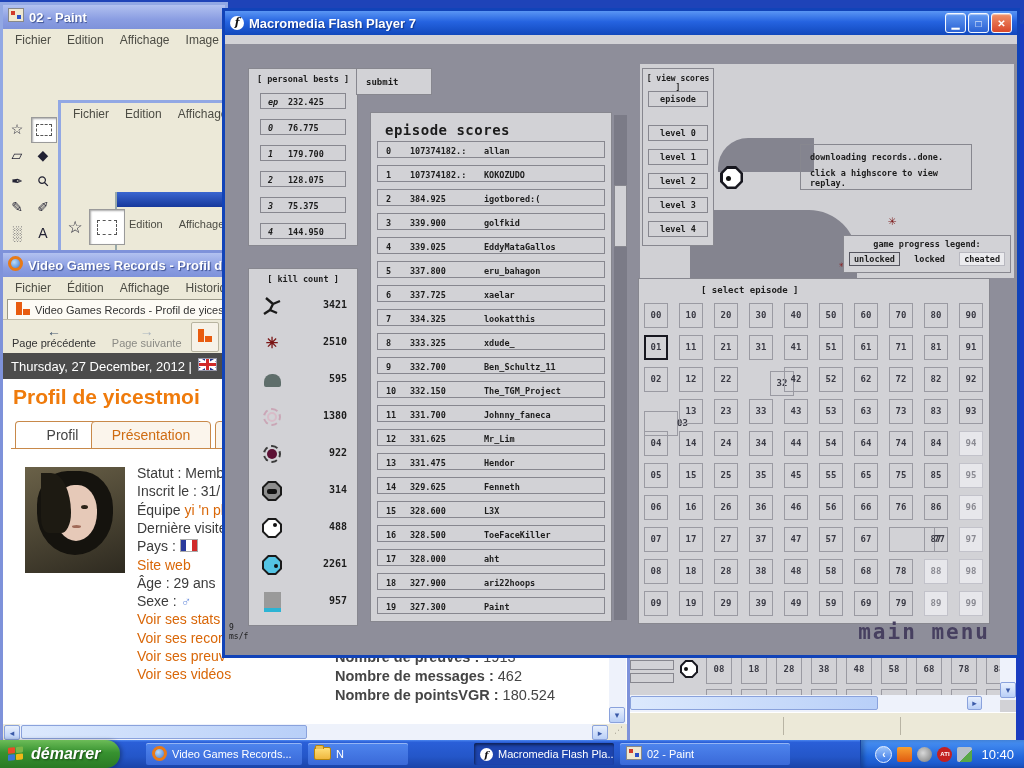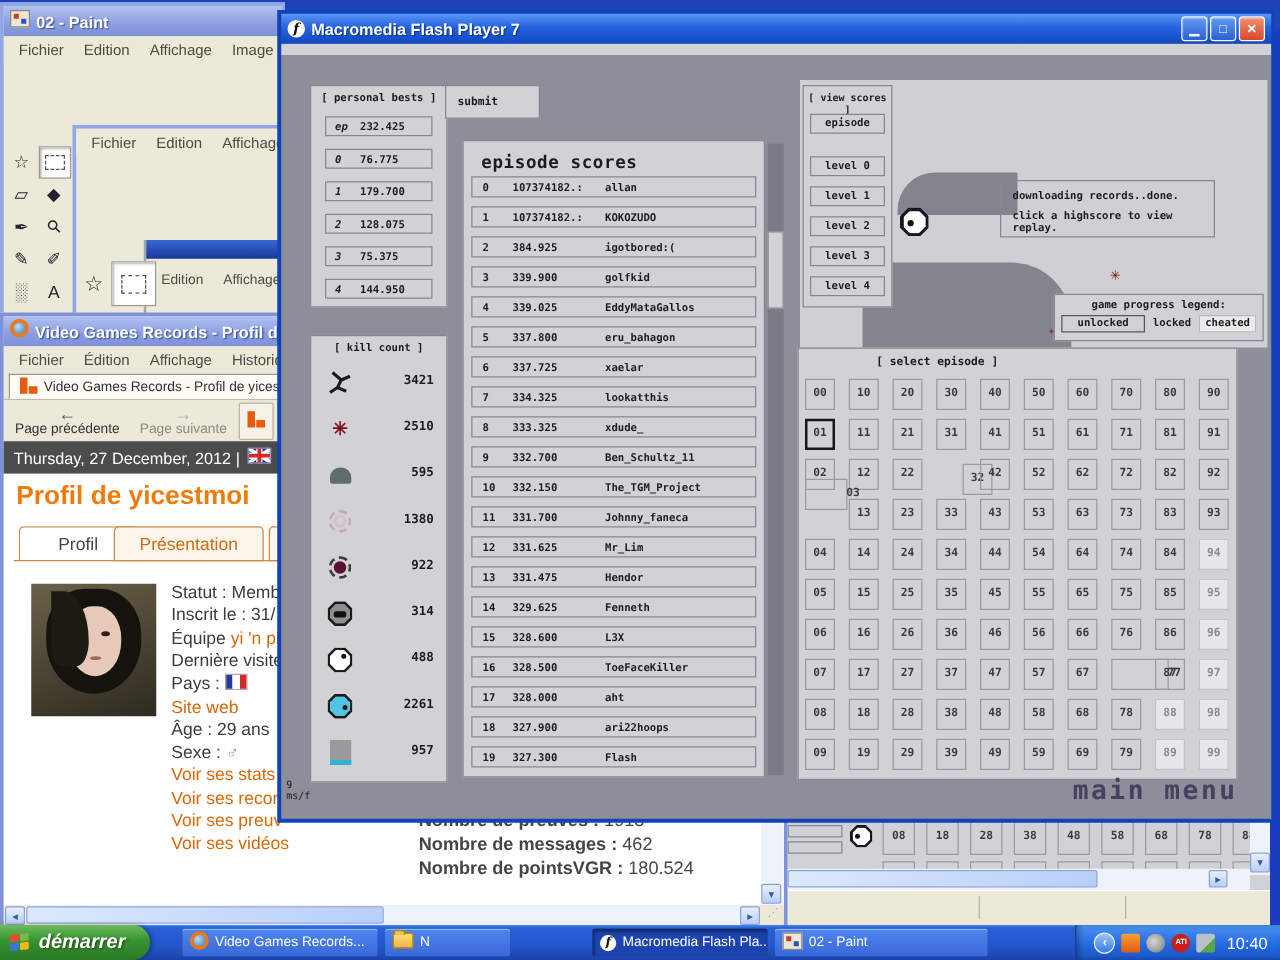--- a/index.html
+++ b/index.html
@@ -340,21 +340,21 @@
         <div class="px" style="font-size:8.5px;margin:7px 0 0 9px;">downloading records..done.</div>
         <div class="px" style="font-size:8.5px;margin:6px 0 0 9px;">click a highscore to view replay.</div>
       </div>
 
       <span class="px" style="position:absolute;left:663px;top:177px;font-size:14px;color:#7a1414;">✳</span>
       <span class="px" style="position:absolute;left:614px;top:225px;font-size:8px;color:#8a1010;">✳</span>
 
       <div class="abs gbox" style="left:618px;top:200px;width:168px;height:38px;background:#d2d2d6;">
         <div class="px ghead" style="padding-top:3px;font-size:8.5px;">game progress legend:</div>
         <div style="display:flex;justify-content:space-between;padding:3px 5px 0 5px;">
-          <span class="px" style="font-size:8.5px;border:1px solid #55555f;padding:1px 12px;">unlocked</span>
+          <span class="px" style="font-size:8.5px;border:1px solid #55555f;padding:1px 4px;">unlocked</span>
           <span class="px" style="font-size:8.5px;padding:2px 4px;">locked</span>
           <span class="px" style="font-size:8.5px;background:#ebebee;border:1px solid #b8b8c0;padding:1px 4px;">cheated</span>
         </div>
       </div>
 
       <div class="gpanel" style="left:23px;top:33px;width:110px;height:178px;">
         <div class="px ghead">[ personal bests ]</div>
         <div>
             <div class="pb-row gbox px" style="top: 24px;">
               <span class="pb-l">ep</span>
@@ -556,21 +556,21 @@
               <span class="ep-name px">aht</span>
             </div>
             <div class="ep-row gbox" style="top: 460px;">
               <span class="ep-rank px">18</span>
               <span class="ep-score px">327.900</span>
               <span class="ep-name px">ari22hoops</span>
             </div>
             <div class="ep-row gbox" style="top: 484px;">
               <span class="ep-rank px">19</span>
               <span class="ep-score px">327.300</span>
-              <span class="ep-name px">Flash</span>
+              <span class="ep-name px">Paint</span>
             </div>
           </div>
       </div>
 
       <div class="abs" style="left:389px;top:80px;width:13px;height:505px;background:#7b7b87;">
         <div style="position:absolute;left:0;top:70px;width:13px;height:62px;background:#d2d2d6;border:1px solid #87878f;box-sizing:border-box;"></div>
       </div>
 
       <div class="gpanel" style="left:417px;top:33px;width:72px;height:178px;">
         <div class="px ghead" style="font-size:8px;">[ view scores ]</div>
@@ -610,21 +610,21 @@
             <div class="cell px" style="left: 5px; top: 88px;">02</div>
             <div class="cell px" style="left: 40px; top: 88px;">12</div>
             <div class="cell px" style="left: 75px; top: 88px;">22</div>
             <div class="cell px" style="left: 110px; top: 92px; margin-left: 21px;">32</div>
             <div class="cell px" style="left: 145px; top: 88px;">42</div>
             <div class="cell px" style="left: 180px; top: 88px;">52</div>
             <div class="cell px" style="left: 215px; top: 88px;">62</div>
             <div class="cell px" style="left: 250px; top: 88px;">72</div>
             <div class="cell px" style="left: 285px; top: 88px;">82</div>
             <div class="cell px" style="left: 320px; top: 88px;">92</div>
-            <div class="cell px" style="left: 5px; top: 104px; padding-left: 32px;">03</div>
+            <div class="cell px" style="left: 5px; top: 132px; padding-left: 32px;">03</div>
             <div class="cell px" style="left: 40px; top: 120px;">13</div>
             <div class="cell px" style="left: 75px; top: 120px;">23</div>
             <div class="cell px" style="left: 110px; top: 120px;">33</div>
             <div class="cell px" style="left: 145px; top: 120px;">43</div>
             <div class="cell px" style="left: 180px; top: 120px;">53</div>
             <div class="cell px" style="left: 215px; top: 120px;">63</div>
             <div class="cell px" style="left: 250px; top: 120px;">73</div>
             <div class="cell px" style="left: 285px; top: 120px;">83</div>
             <div class="cell px" style="left: 320px; top: 120px;">93</div>
             <div class="cell px" style="left: 5px; top: 152px;">04</div>

